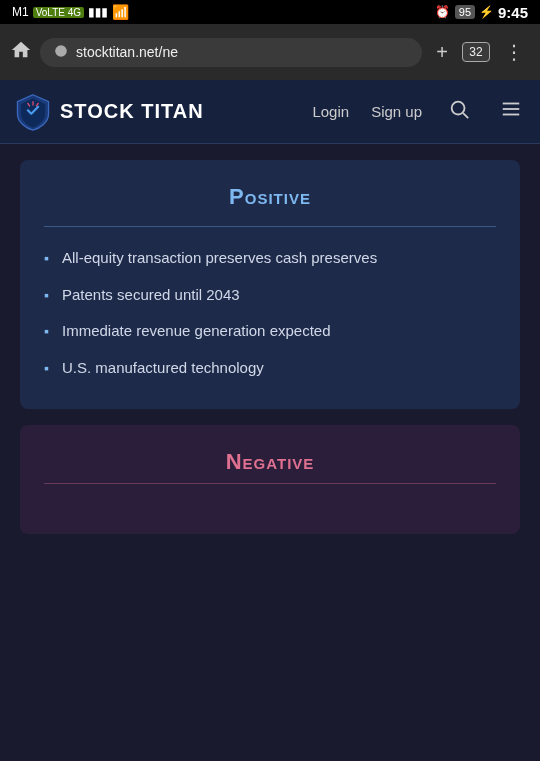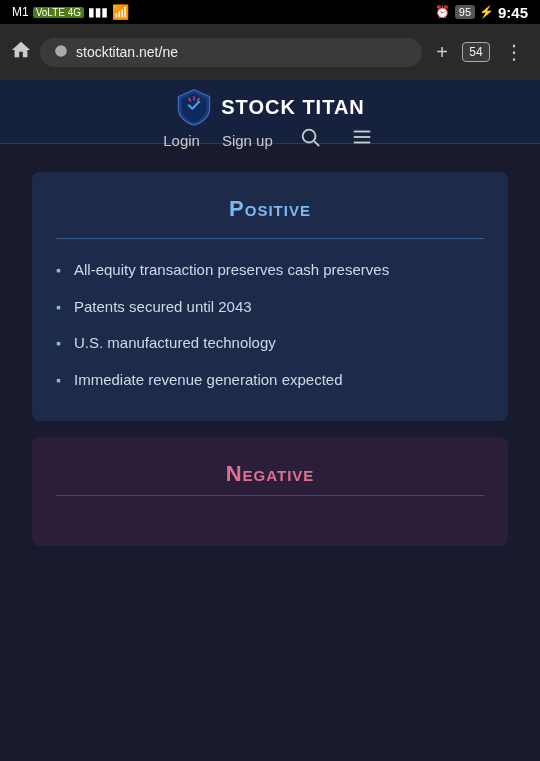--- a/index.html
+++ b/index.html
@@ -94,21 +94,20 @@
     }
 
     
     .nav-bar {
       background: #16213e;
       display: flex;
       align-items: center;
       padding: 8px 14px;
       height: 64px;
       border-bottom: 1px solid #2a3a5e;
-      flex-direction: column;
     }
     .logo-area {
       display: flex;
       align-items: center;
       gap: 8px;
       flex: 1;
     }
     .logo-icon {
       width: 38px;
       height: 38px;
@@ -133,21 +132,21 @@
     .nav-icon-btn {
       color: #ccc;
       font-size: 22px;
       cursor: pointer;
       padding: 0 4px;
     }
 
     
     .main-content {
       background: #1a1a2e;
-      padding: 12px;
+      padding: 0;
     }
 
     
     .section-positive {
       background: #1e2a4a;
       margin: 0 20px 16px 20px;
       border-radius: 8px;
       padding: 24px 24px 30px 24px;
     }
     .section-title-positive {
@@ -248,21 +247,21 @@
   <div class="address-bar">
     <span class="address-bar-icon">
       <svg width="14" height="14" viewBox="0 0 24 24" fill="#aaa">
           <circle cx="12" cy="12" r="10"></circle>
           <text x="6" y="16" font-size="12" fill="#aaa">S</text>
         </svg>
     </span>
     <span class="address-text">stocktitan.net/ne</span>
   </div>
   <span class="browser-btn">+</span>
-  <span class="tabs-badge">54</span>
+  <span class="tabs-badge">32</span>
   <span class="browser-btn">⋮</span>
 </div>
 
 <div class="nav-bar">
   <div class="logo-area">
 
     <svg class="logo-icon" viewBox="0 0 40 44" fill="none" xmlns="http://www.w3.org/2000/svg">
       <path d="M20 2 L38 10 L38 24 C38 34 28 41 20 43 C12 41 2 34 2 24 L2 10 Z" fill="#1a3a7a" stroke="#3a6abf" stroke-width="1.5"></path>
       <path d="M20 6 L34 13 L34 24 C34 32 26 38 20 40 C14 38 6 32 6 24 L6 13 Z" fill="#0d2a5a"></path>
       <path d="M14 20 L18 24 L26 16" stroke="#4a9af0" stroke-width="2.5" stroke-linecap="round" stroke-linejoin="round"></path>
@@ -293,22 +292,22 @@
   <div class="top-spacer"></div>
 
   <div class="section-positive">
     <div class="section-title-positive">
       <span>Positive</span>
     </div>
     <hr class="section-divider">
     <ul class="bullet-list">
       <li>All-equity transaction preserves cash preserves</li>
       <li>Patents secured until 2043</li>
+      <li>Immediate revenue generation expected</li>
       <li>U.S. manufactured technology</li>
-      <li>Immediate revenue generation expected</li>
     </ul>
   </div>
 
   <div class="section-negative">
     <div class="section-title-negative">
       <span>Negative</span>
     </div>
     <hr class="section-divider section-divider-neg">
   </div>
 </div>

